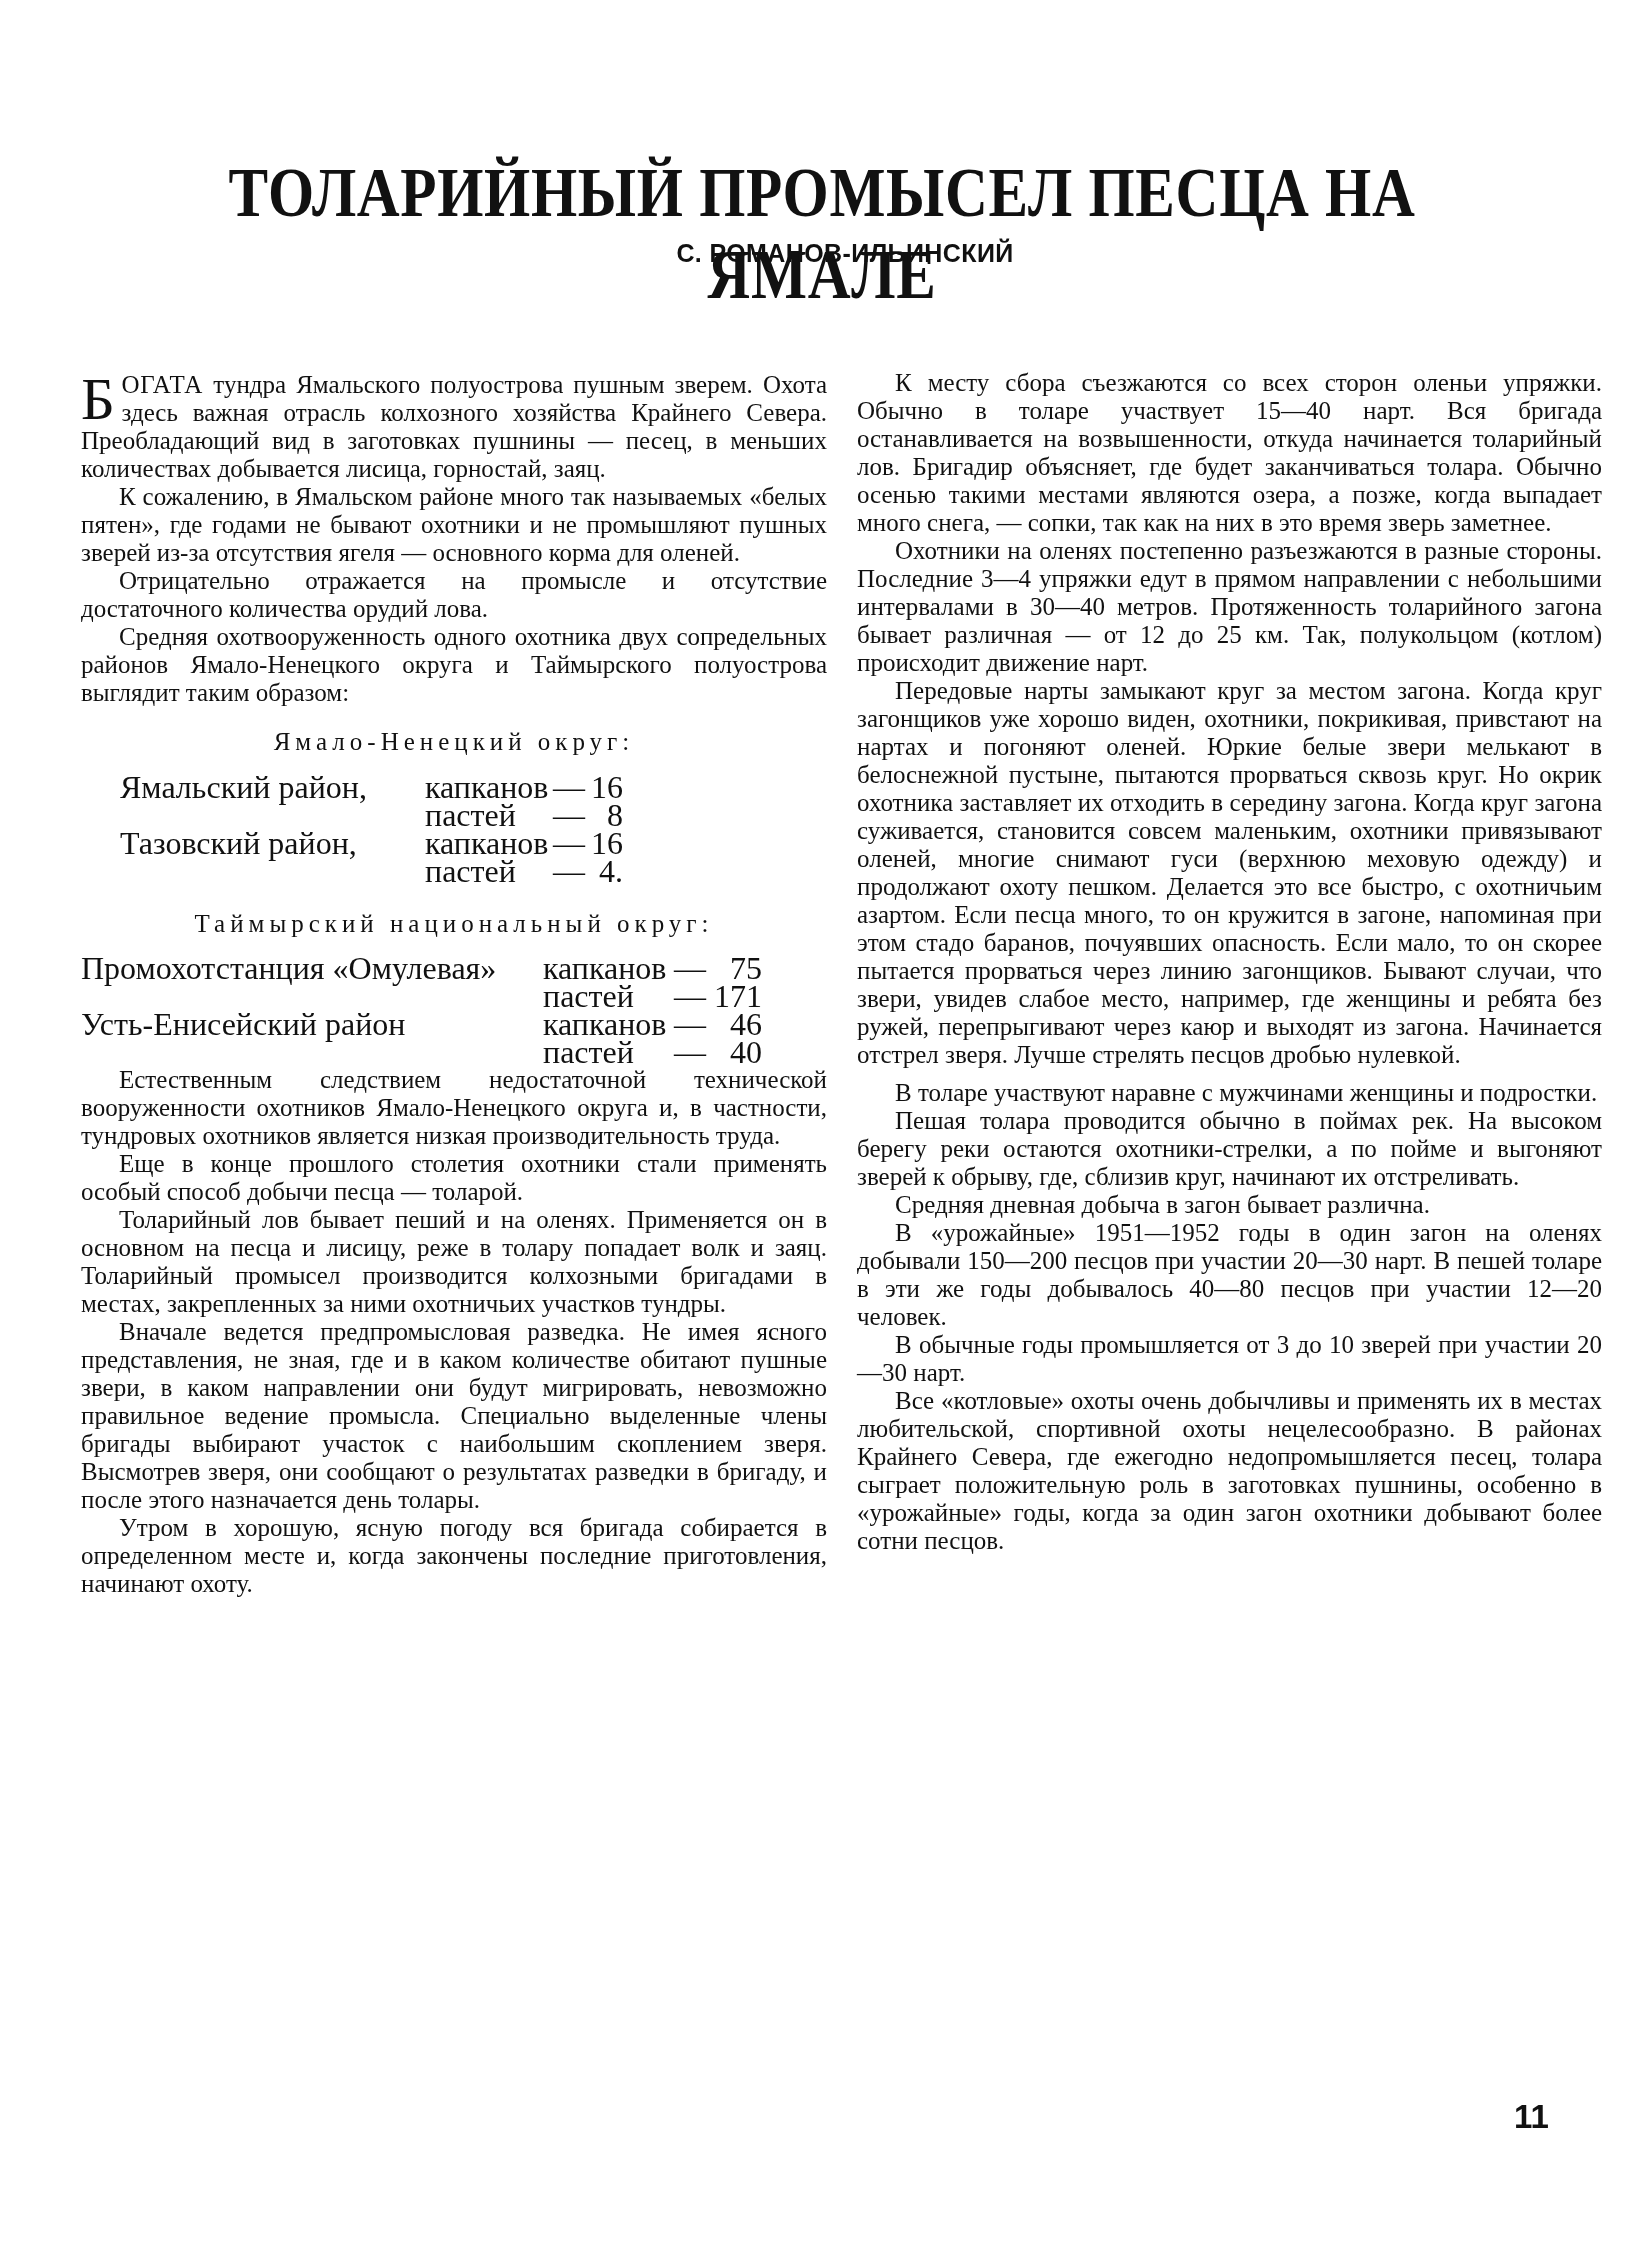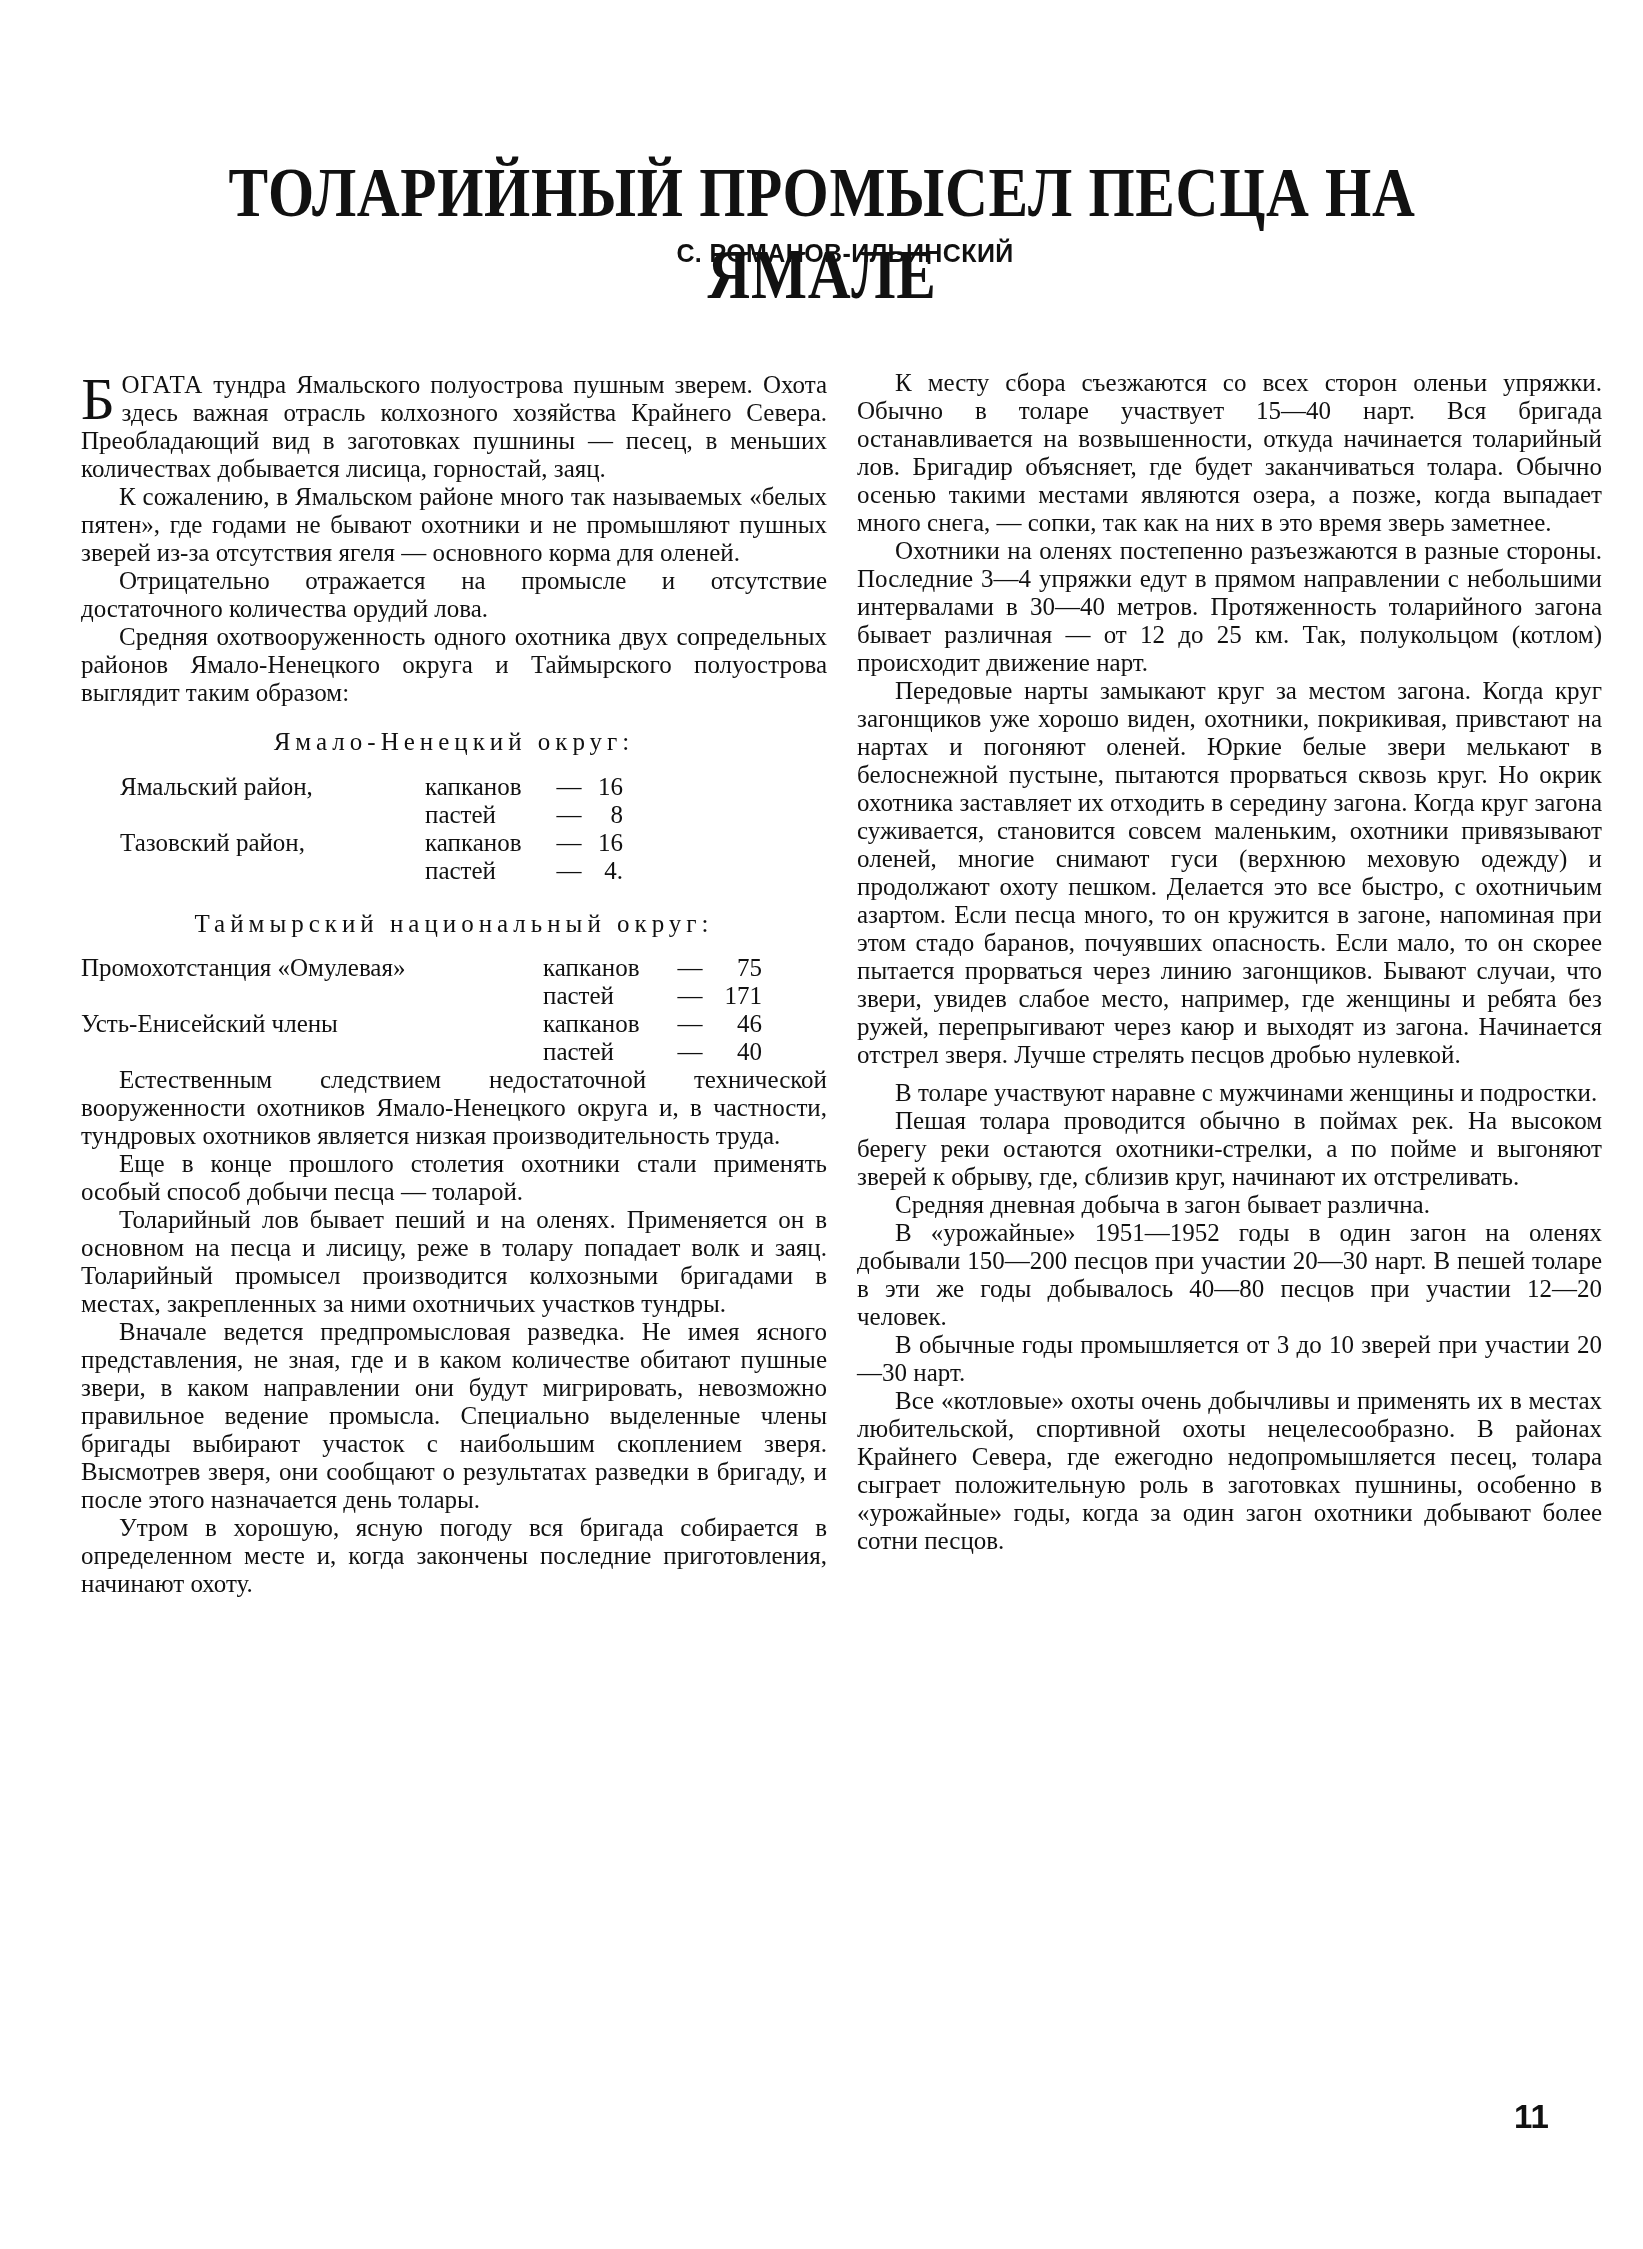--- a/index.html
+++ b/index.html
@@ -34,21 +34,21 @@
   .col p.first { text-indent: 0; }
   .dropcap {
     float: left; font-size: 59px; line-height: 51px;
     margin: 3.3px 6.6px 0 0; font-weight: normal;
   }
   .capsword { letter-spacing: 0.8px; }
   .region-head {
     text-align: center; letter-spacing: 5px; margin: 21.4px 0 16.5px 0;
     text-indent: 0;
   }
-  table.arms { border-collapse: collapse; margin: 0; font-size: 25px; line-height: 28px; }
+  table.arms { border-collapse: collapse; margin: 0; font-size: 32px; line-height: 28px; }
   table.arms td { padding: 0; vertical-align: top; white-space: nowrap; }
   table.arms td.num { text-align: right; }
   .yamal-table { margin-left: 39px !important; }
   .yamal-table td.place { width: 305px; }
   .yamal-table td.kind { width: 125px; }
   .yamal-table td.dash { width: 38px; text-align: center; }
   .yamal-table td.num { width: 35px; }
   .taimyr-table { margin-left: 0 !important; }
   .taimyr-table td.place { width: 462px; }
   .taimyr-table td.kind { width: 128px; }
@@ -111,21 +111,21 @@
       <td class="dash">—</td>
       <td class="num">75</td>
     </tr>
     <tr>
       <td class="place"></td>
       <td class="kind">пастей</td>
       <td class="dash">—</td>
       <td class="num">171</td>
     </tr>
     <tr>
-      <td class="place">Усть-Енисейский члены</td>
+      <td class="place">Усть-Енисейский район</td>
       <td class="kind">капканов</td>
       <td class="dash">—</td>
       <td class="num">46</td>
     </tr>
     <tr>
       <td class="place"></td>
       <td class="kind">пастей</td>
       <td class="dash">—</td>
       <td class="num">40</td>
     </tr>

